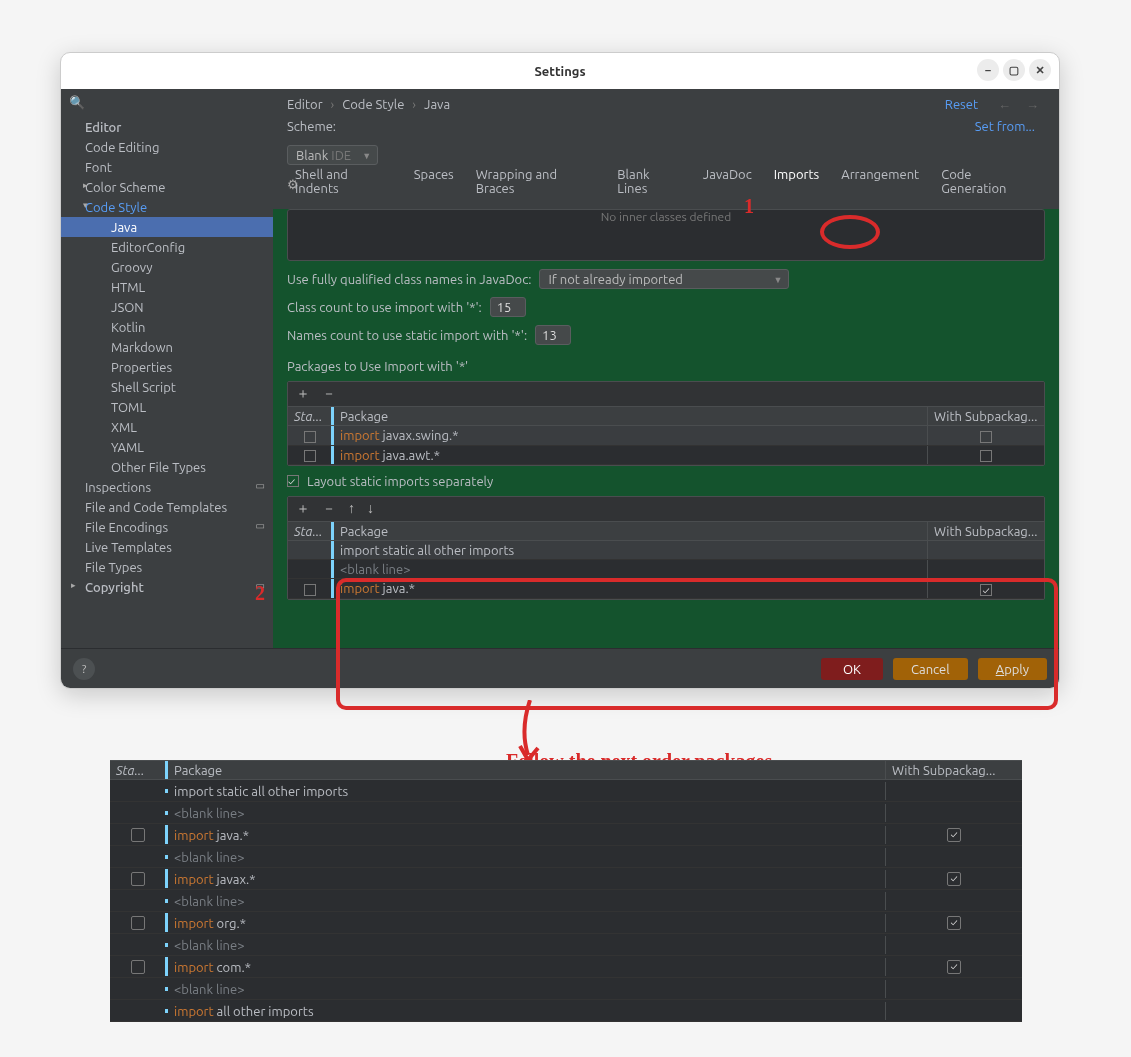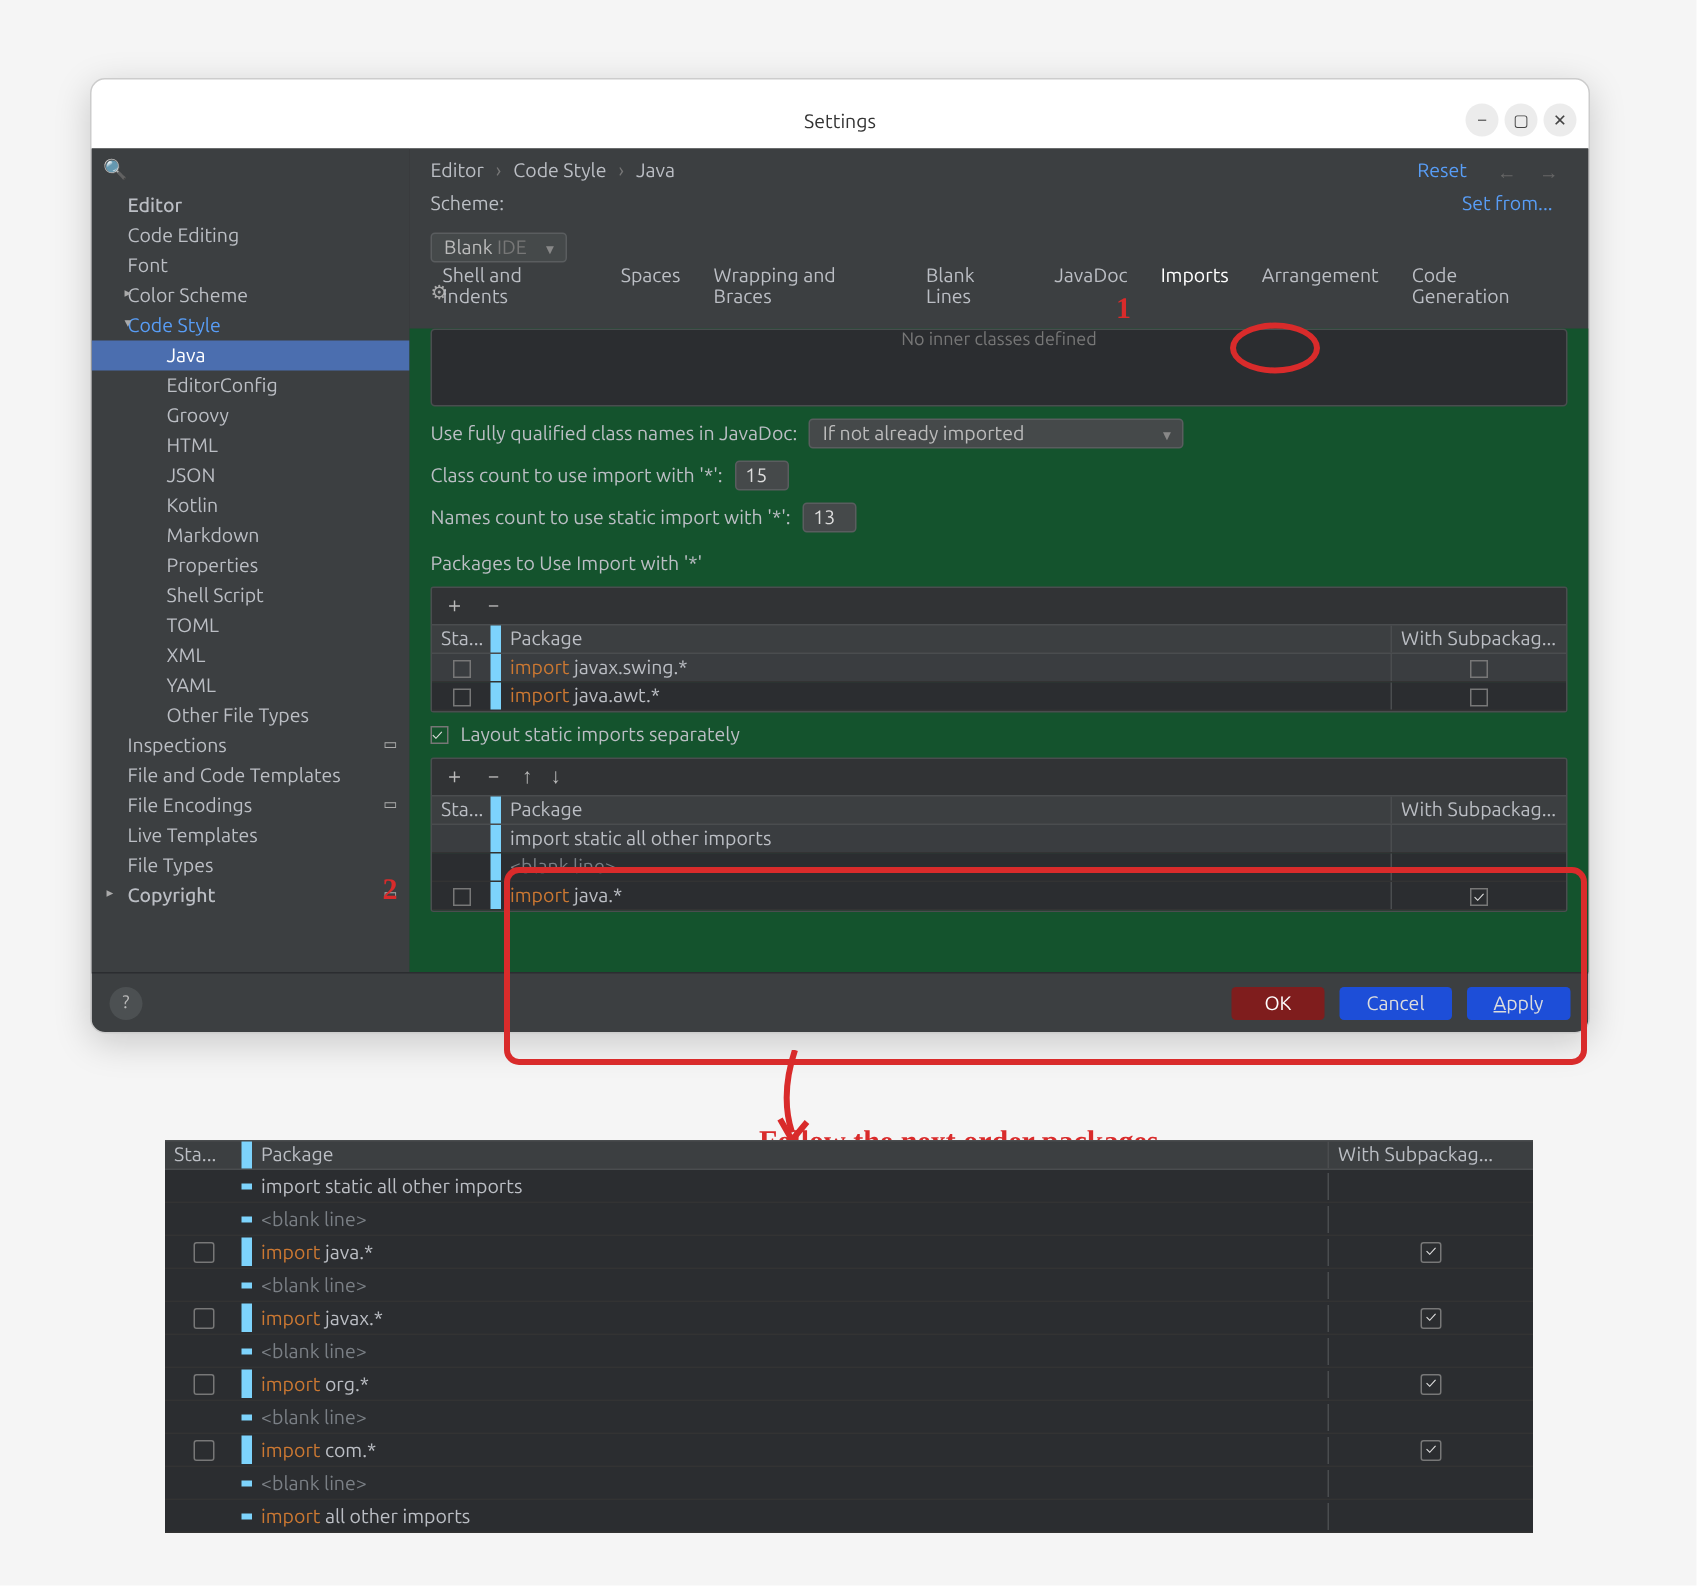--- a/index.html
+++ b/index.html
@@ -21,22 +21,21 @@
     border-radius: 10px;
     overflow: hidden;
     box-shadow: 0 6px 24px rgba(0,0,0,0.18);
     display: flex; flex-direction: column;
   }
   .titlebar {
     height: 36px;
     display: flex; align-items: center; justify-content: center;
     position: relative;
     color: #333;
-    font-weight: 400;
-    margin-top: 10px;
+    font-weight: 700;
   }
   .win-controls {
     position: absolute; right: 8px; top: 6px;
     display: flex; gap: 4px;
   }
   .win-btn {
     width: 22px; height: 22px; border-radius: 50%;
     background: #ececec; display: flex; align-items: center; justify-content: center;
     color: #444; font-size: 11px;
   }
@@ -76,32 +75,32 @@
   
   .panel { flex:1; background:#14532d; padding: 0 14px 10px; overflow:hidden; display:flex; flex-direction:column; gap:8px; }
   .inner-box { background:#2b2d30; height:52px; border-radius:3px; border:1px solid #4a4d4f; display:flex; align-items:flex-start; justify-content:center; color:#777; font-size:12px; padding-top:0;}
   .row { display:flex; align-items:center; gap:8px; color:#bbbec4; }
   .numfield { background:#45494a; border:1px solid #5a5d5f; padding:2px 6px; width:36px; color:#ddd; border-radius:3px; text-align:left;}
   .sublabel { color:#bbbec4; margin-top:6px; }
   
   .table-block { border:1px solid #4a4d4f; border-radius:2px; overflow:hidden; }
   .tb-toolbar { background:#313335; padding:3px 8px; display:flex; gap:12px; color:#bbb; font-size:14px;}
   .tb-head { display:flex; background:#3c3f41; border-top:1px solid #4a4d4f; border-bottom:1px solid #4a4d4f;}
-  .col-static { width:46px; padding:2px 6px; border-right:7px solid #7dd3fc;}
+  .col-static { width:46px; padding:2px 6px; border-right:3px solid #7dd3fc;font-style:italic;}
   .col-pkg { flex:1; padding:2px 6px; border-right:1px solid #4a4d4f;}
   .col-sub { width:116px; padding:2px 6px; text-align:left;}
   .tb-row { display:flex; background:#2b2d30; border-bottom:1px solid #333;}
   .tb-row.sel { background:#3a3d40; }
   .cb { width:12px; height:12px; border:1px solid #777; display:inline-block; vertical-align:middle;}
   .cb.chk::after { content:"✓"; font-size:10px; color:#ddd; position:relative; top:-3px; left:0px;}
   .kw { color:#cc7832; }
   .gray { color:#7a7f85; }
   
   .footer { height:40px; background:#3c3f41; display:flex; justify-content:flex-end; align-items:center; gap:10px; padding:0 12px; border-top:1px solid #2b2d30;}
-  .btn { padding:4px 18px; border-radius:3px; background:#1d4ed8; color:#ddd; font-size:13px;}
+  .btn { padding:4px 18px; border-radius:3px; background:#a16207; color:#ddd; font-size:13px;}
   .btn.ok { background:#7f1d1d; color:#fff; padding:4px 22px;}
   .help { position:absolute; left:12px; width:22px; height:22px; border-radius:50%; background:#4c5052; color:#bbb; display:flex; align-items:center; justify-content:center; font-size:12px;}
   
   
   .ann-circle {
     position:absolute;
     border:4px solid #d92b2b;
     border-radius:50%;
     pointer-events:none;
   }

